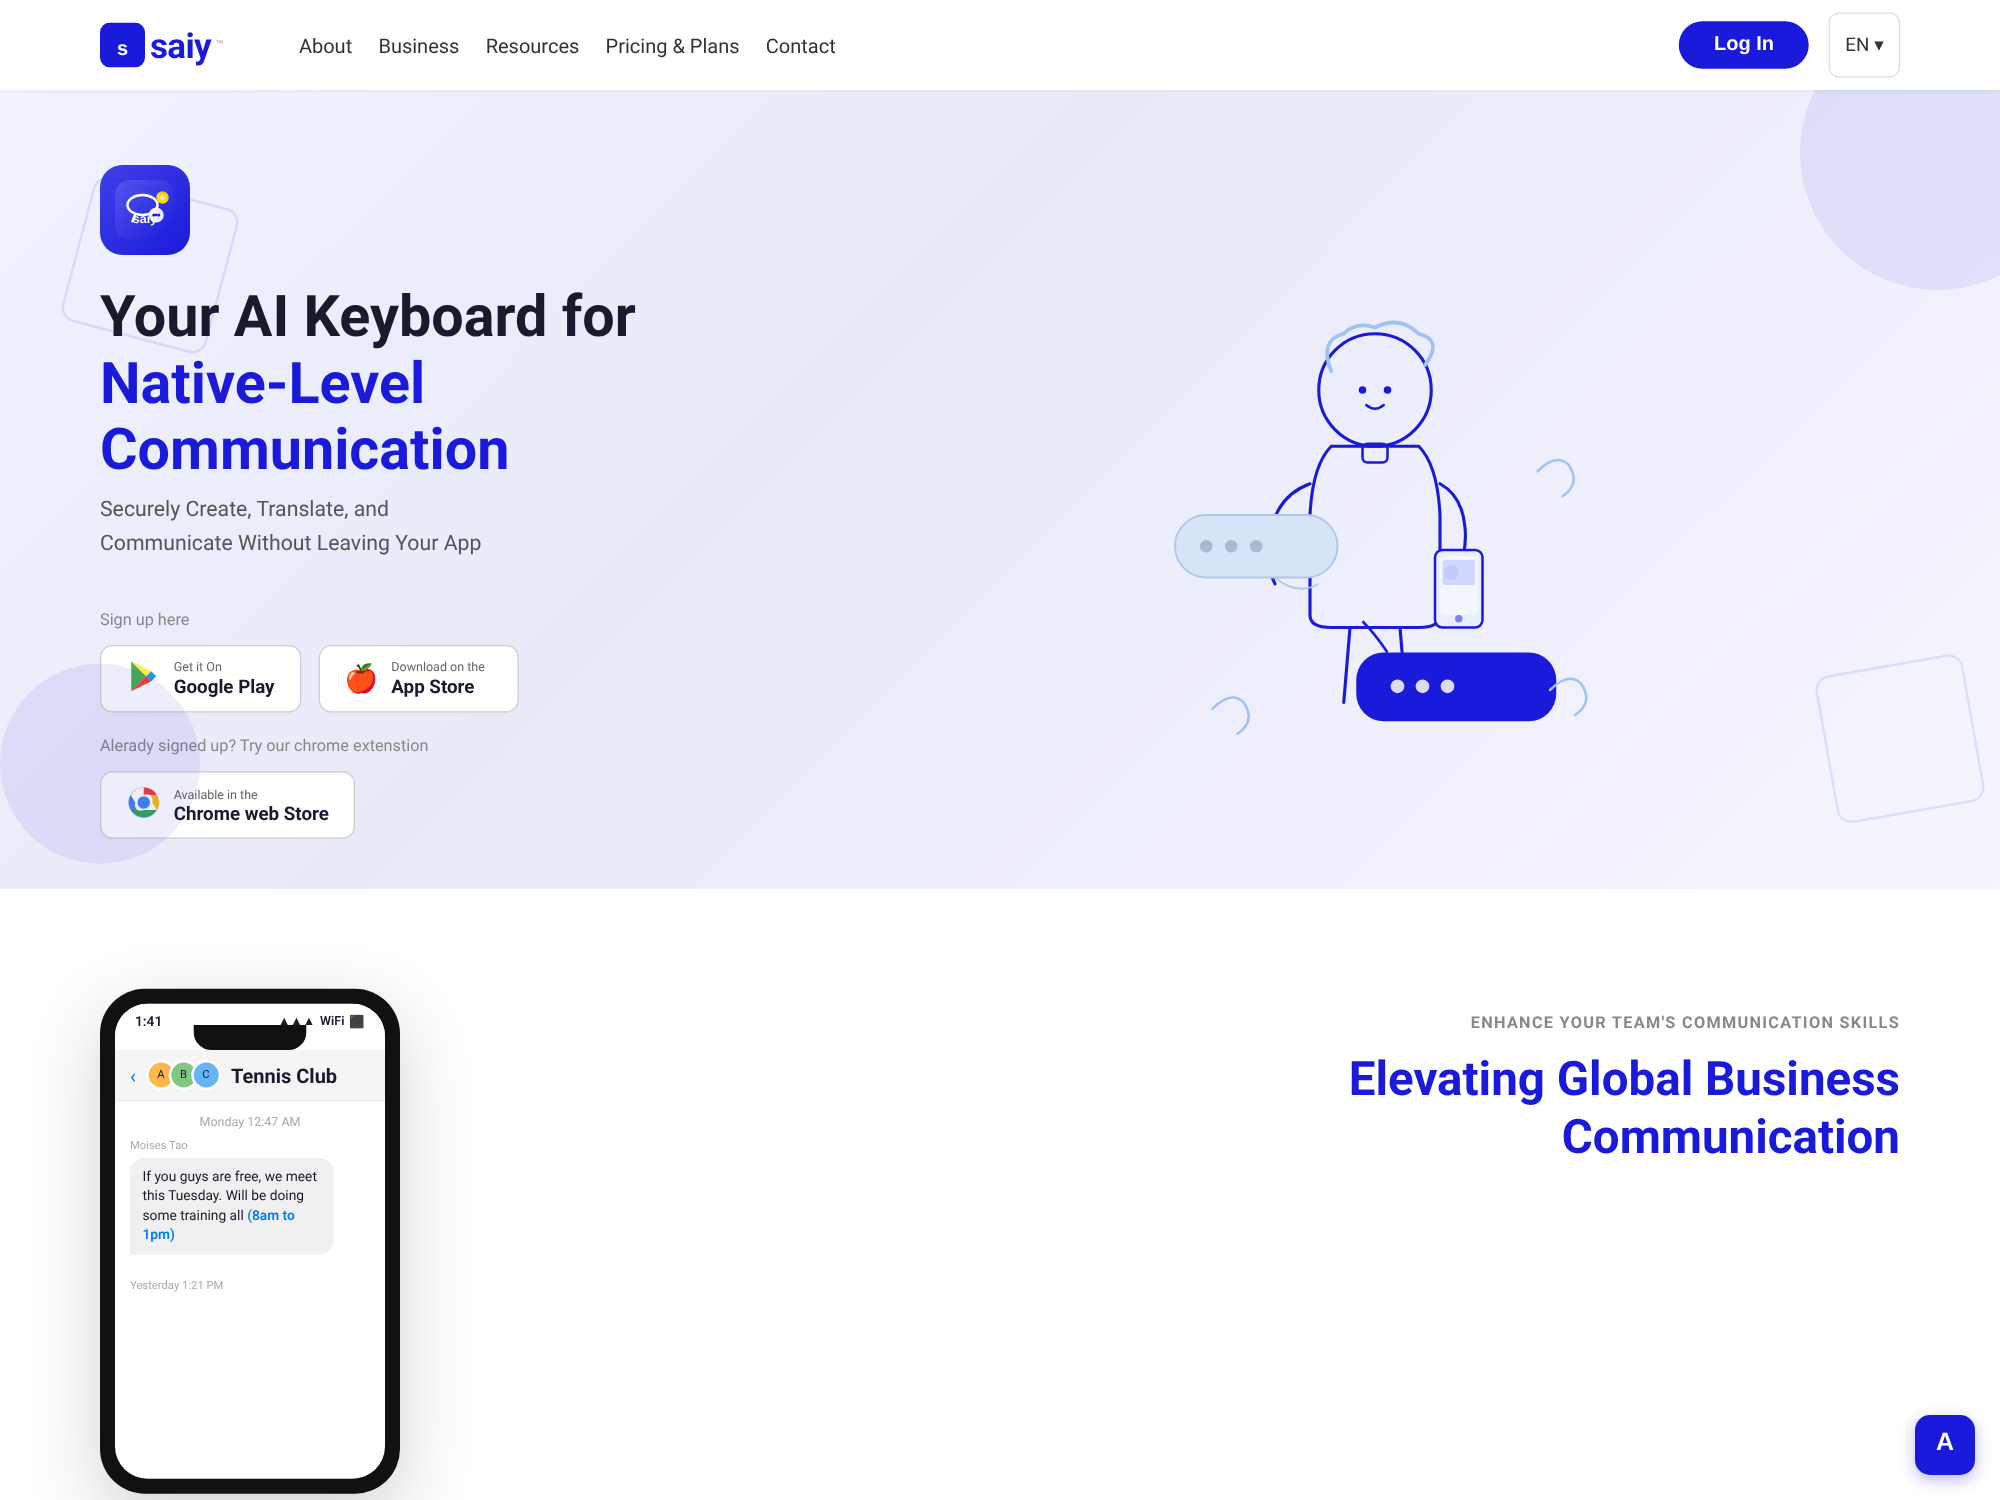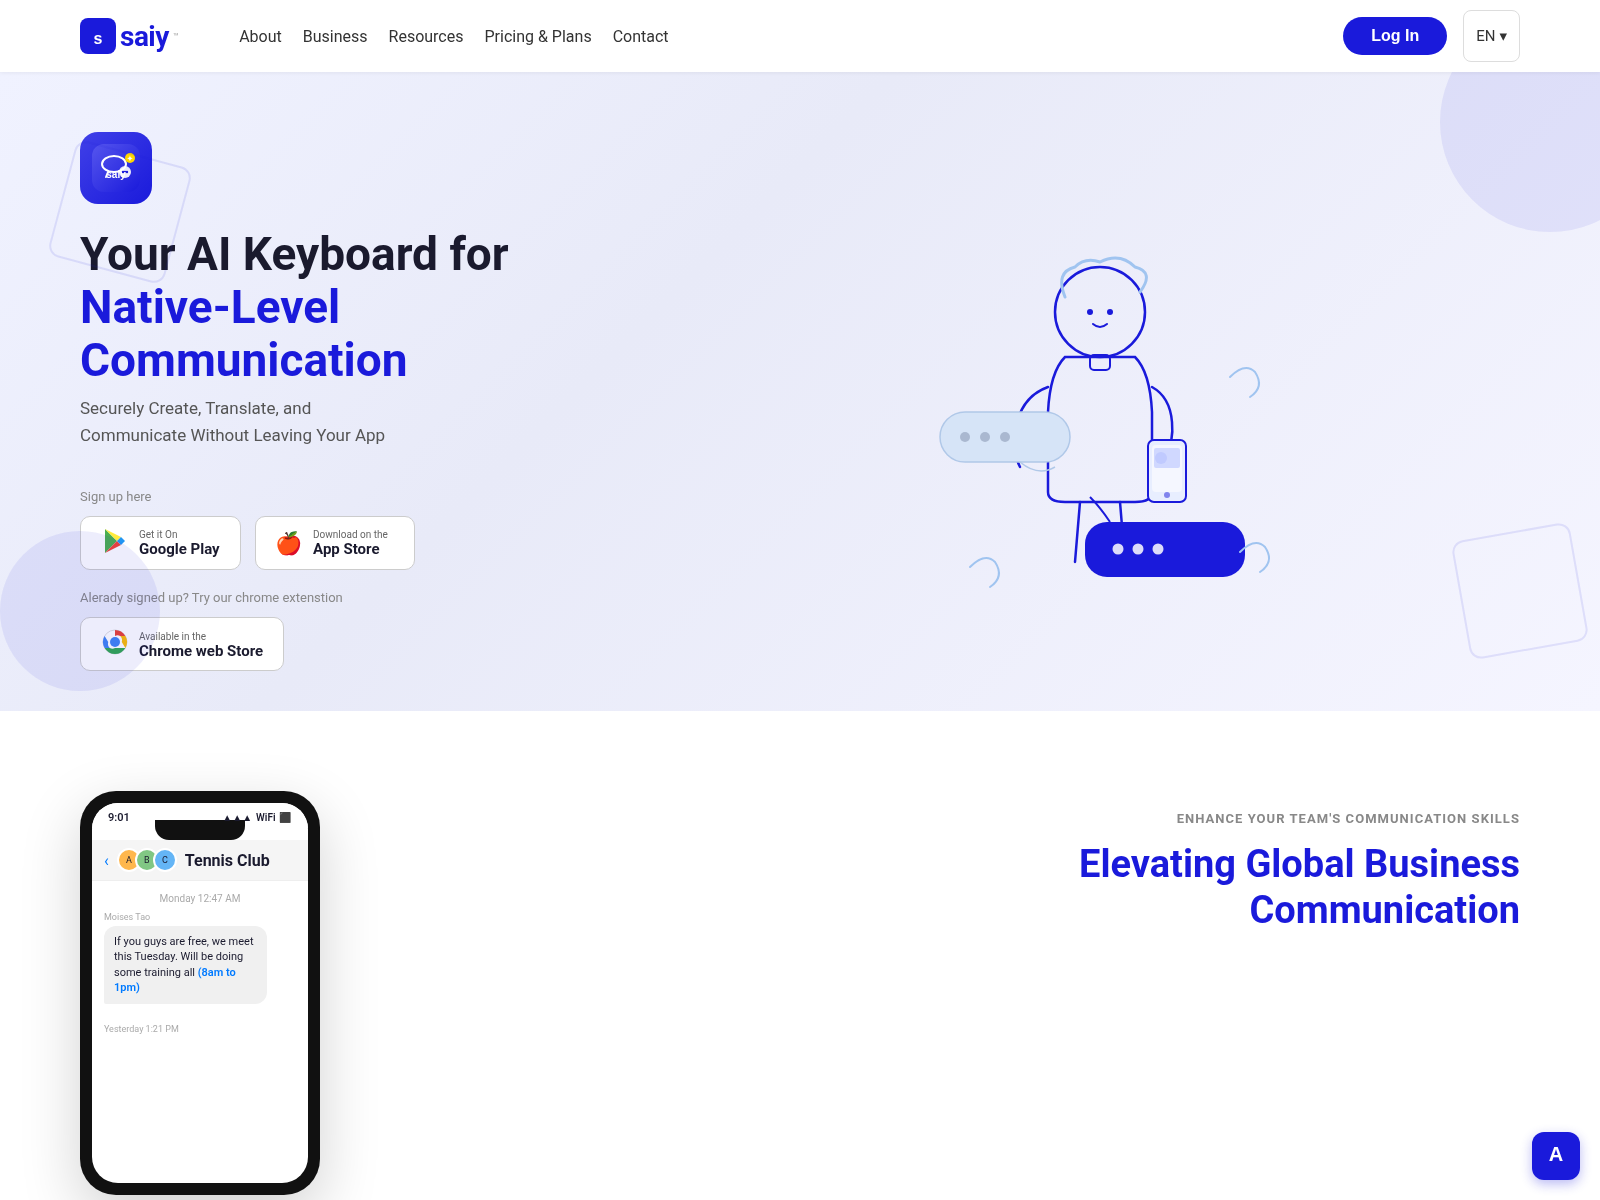--- a/index.html
+++ b/index.html
@@ -435,21 +435,21 @@
     </div>
   </div>
 </section>
 
 <section class="section2">
 
   <div class="phone-mockup">
     <div class="phone-screen">
 
       <div class="phone-status-bar">
-        <span>9:01</span>
+        <span>1:41</span>
         <div style="display:flex;gap:4px;font-size:10px;">
           <span>▲▲▲</span>
           <span>WiFi</span>
           <span>⬛</span>
         </div>
       </div>
       <div class="phone-notch"></div>
 
       <div class="phone-chat-header">
         <span class="chat-back">‹</span>

